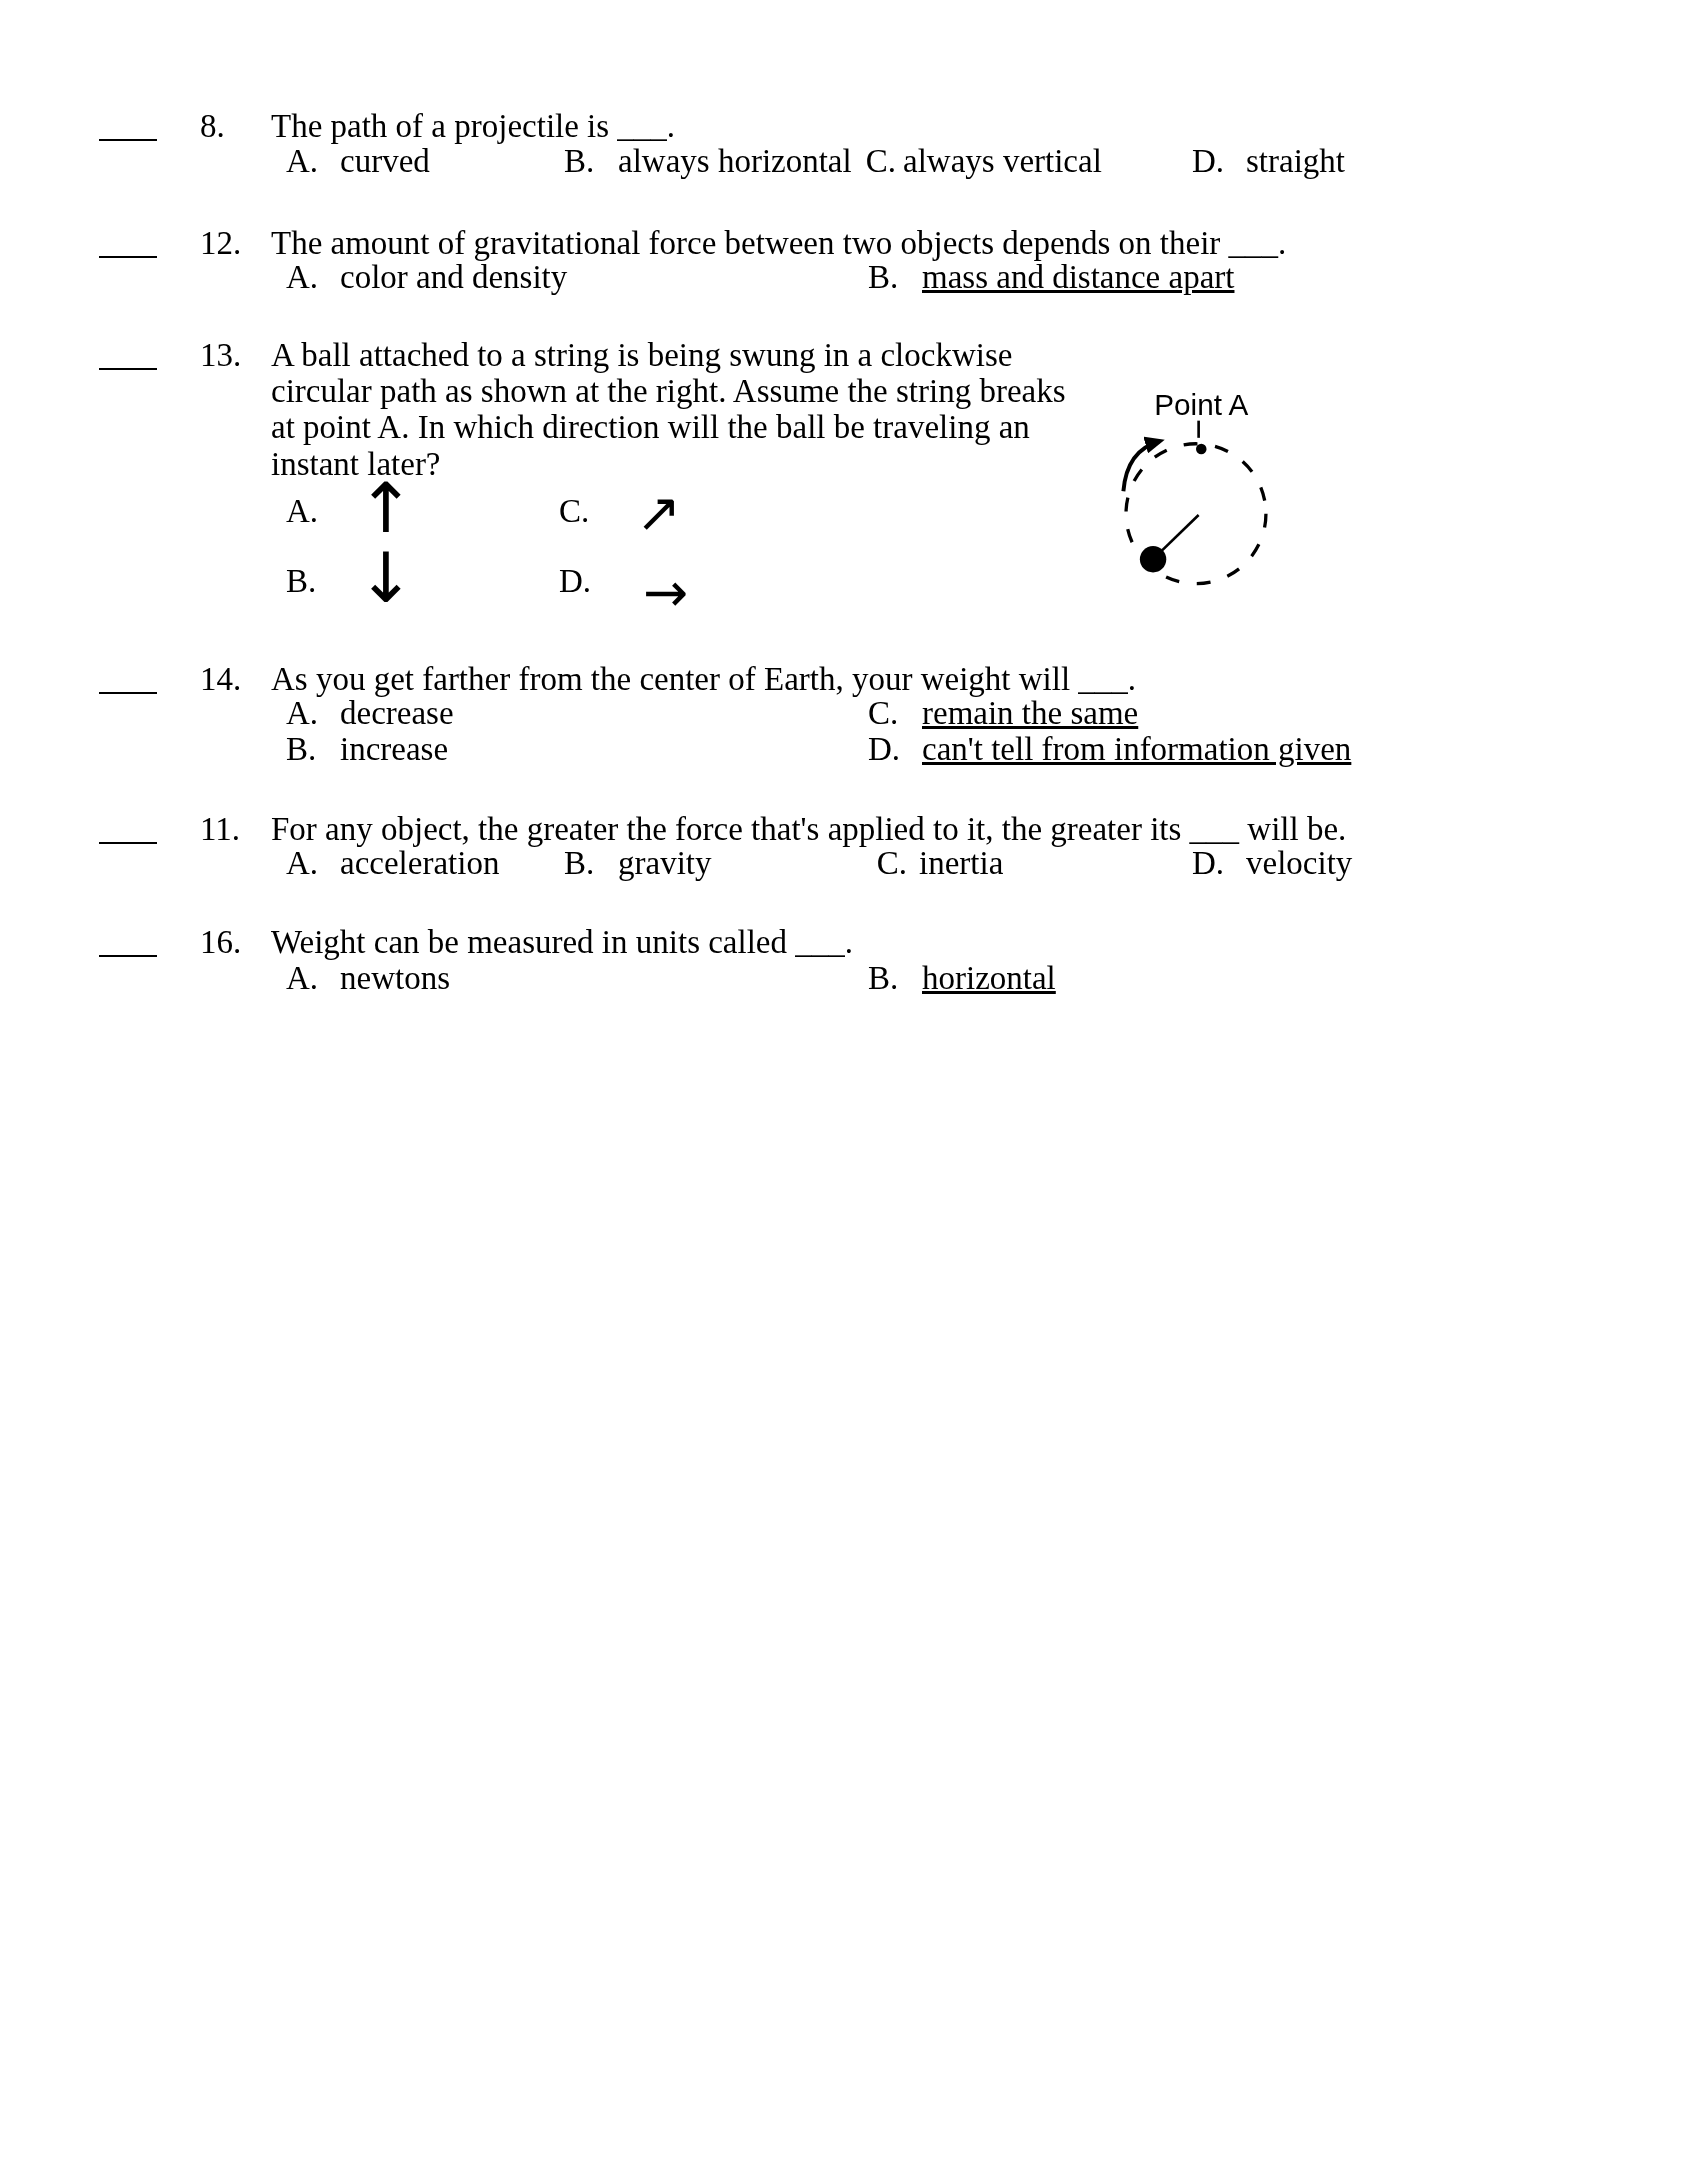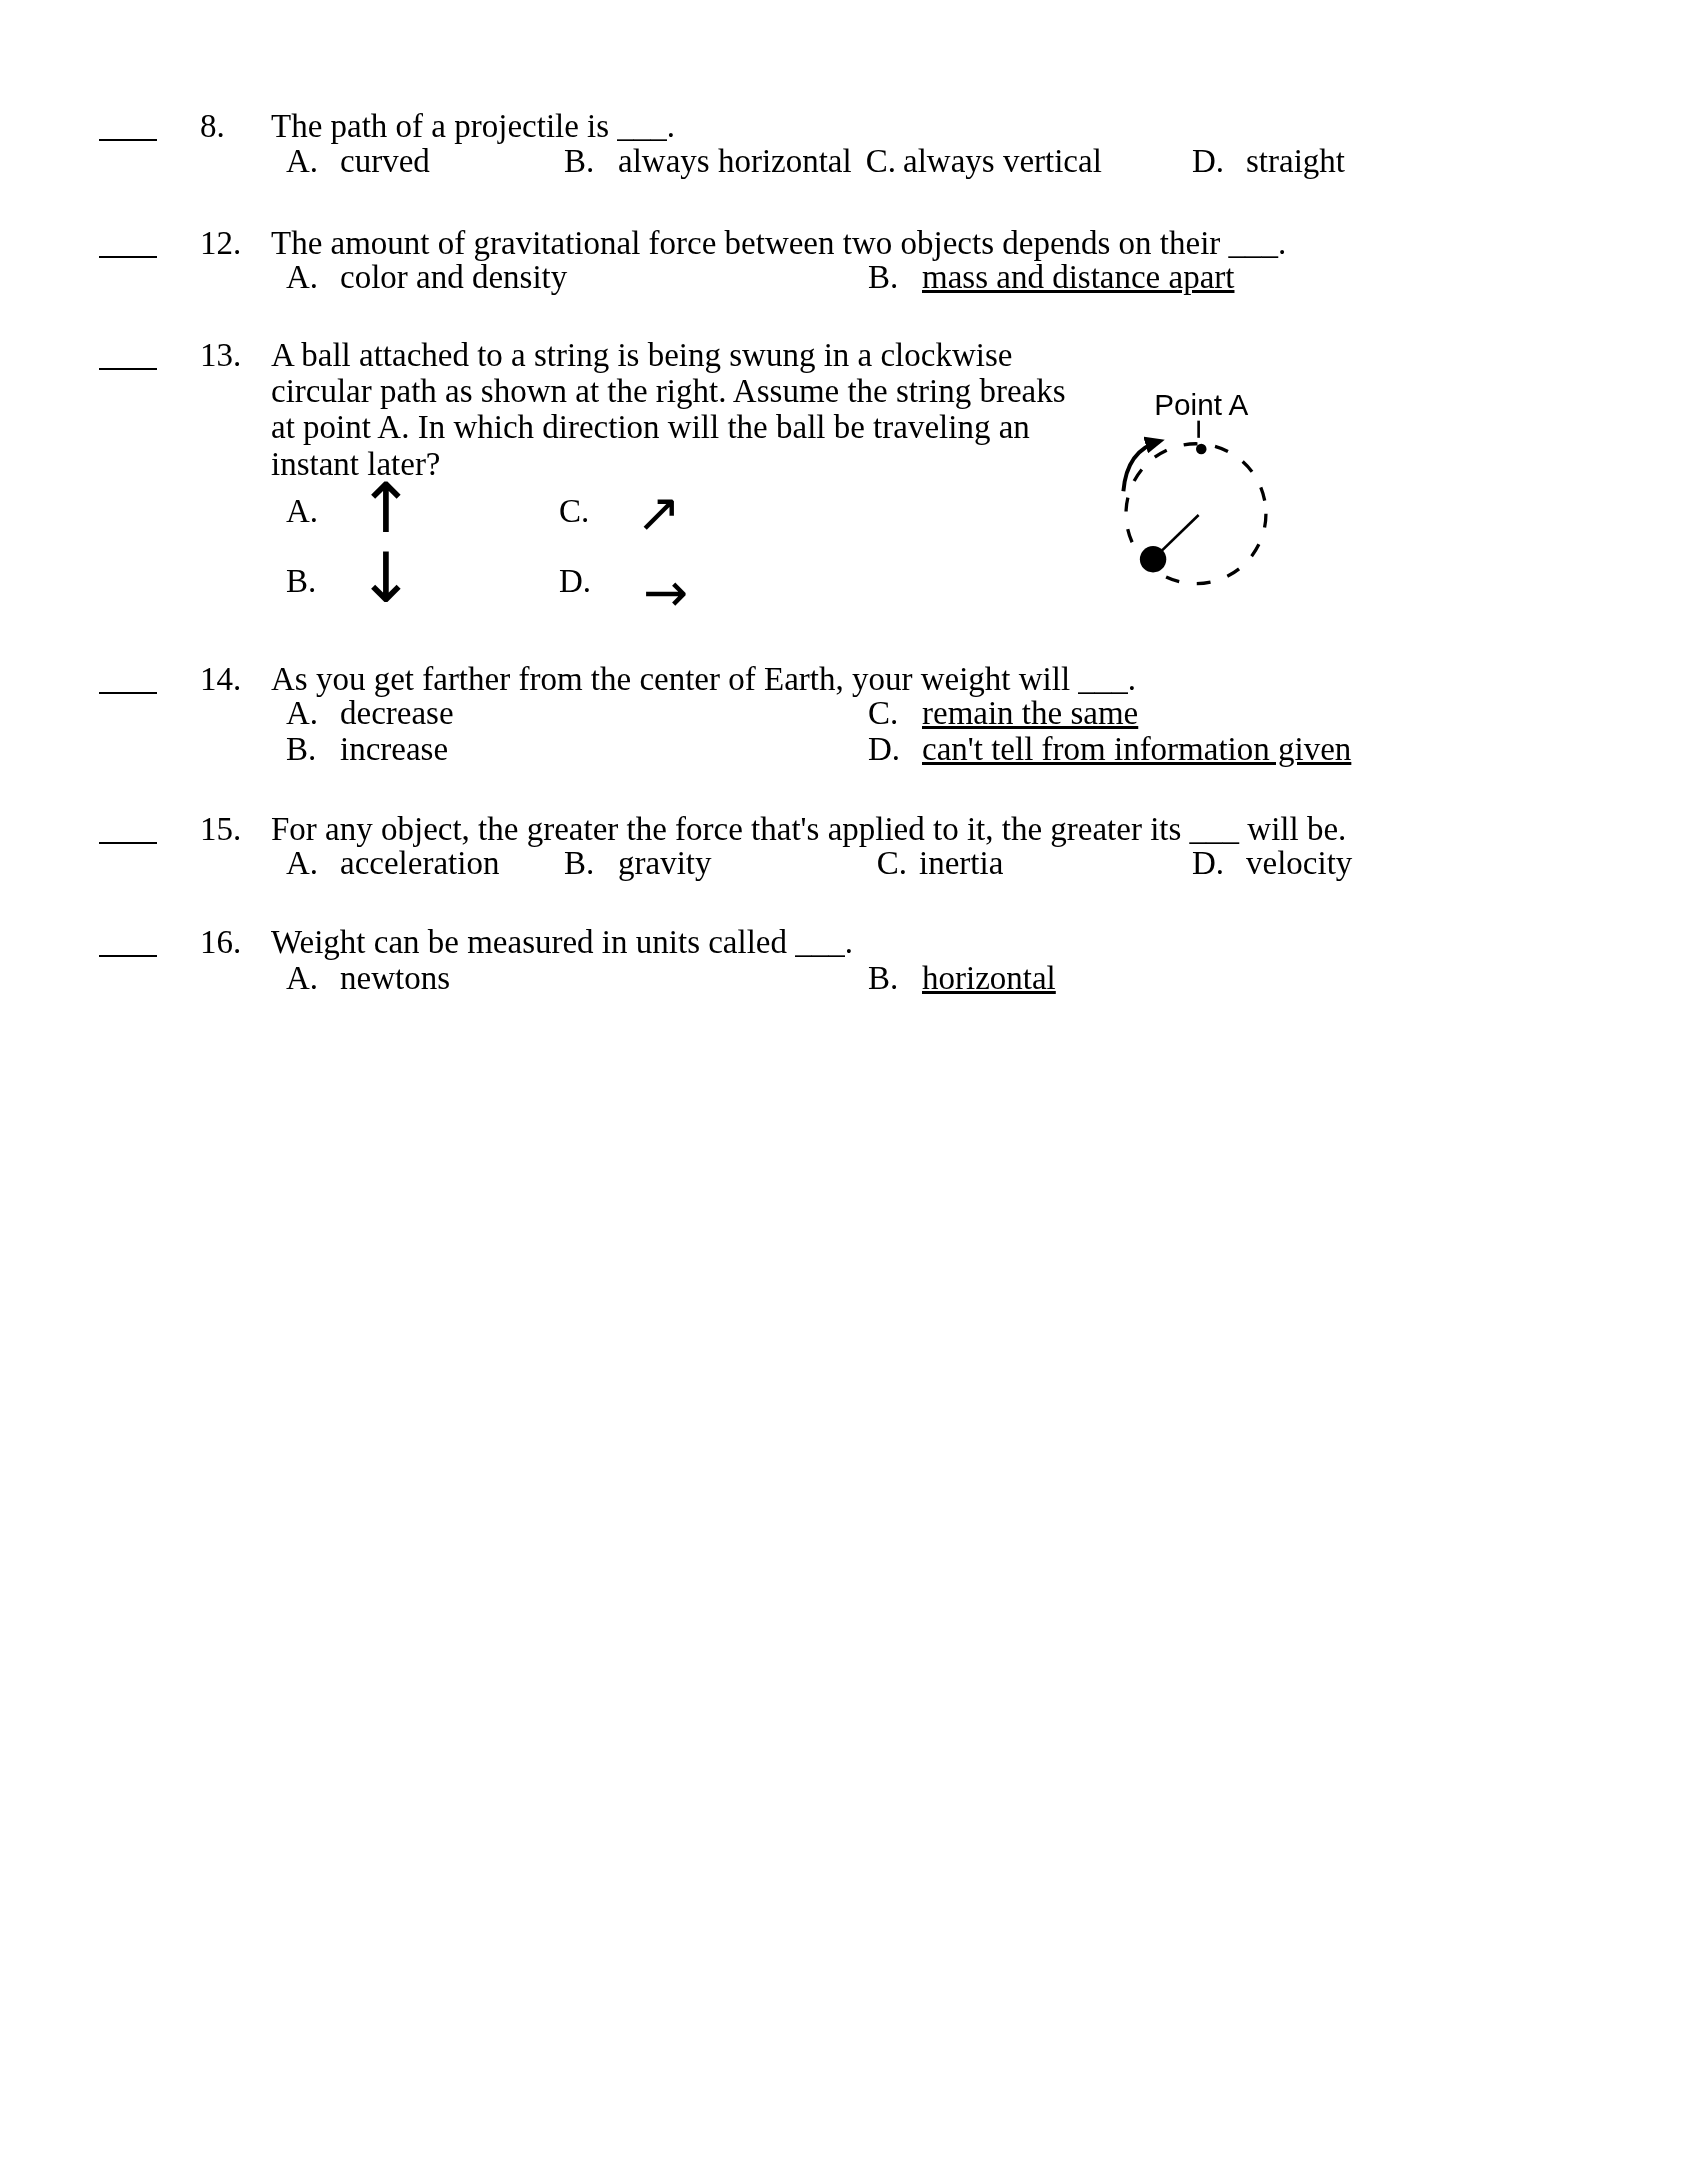--- a/index.html
+++ b/index.html
@@ -101,21 +101,21 @@
       <span class="opt x-h"><span class="letter">C.</span><span>remain the same</span></span>
     </div>
     <div class="row" style="top:70px;left:0;width:1687px">
       <span class="opt x-a"><span class="letter">B.</span><span>increase</span></span>
       <span class="opt x-h"><span class="letter">D.</span><span>can't tell from information given</span></span>
     </div>
   </section>
 
   <section class="q" style="top:812px">
     <div class="answer-blank"></div>
-    <span class="qnum">15.</span>
+    <span class="qnum">11.</span>
     <div class="row qtext" style="top:0">For any object, the greater the force that's applied to it, the greater its ___ will be.</div>
     <div class="row" style="top:34px;left:0;width:1687px">
       <span class="opt x-a"><span class="letter">A.</span><span>acceleration</span></span>
       <span class="opt x-b"><span class="letter">B.</span><span>gravity</span></span>
       <span class="opt x-c"><span class="letter">C.</span><span>inertia</span></span>
       <span class="opt x-d"><span class="letter">D.</span><span>velocity</span></span>
     </div>
   </section>
 
   <section class="q" style="top:925px">

